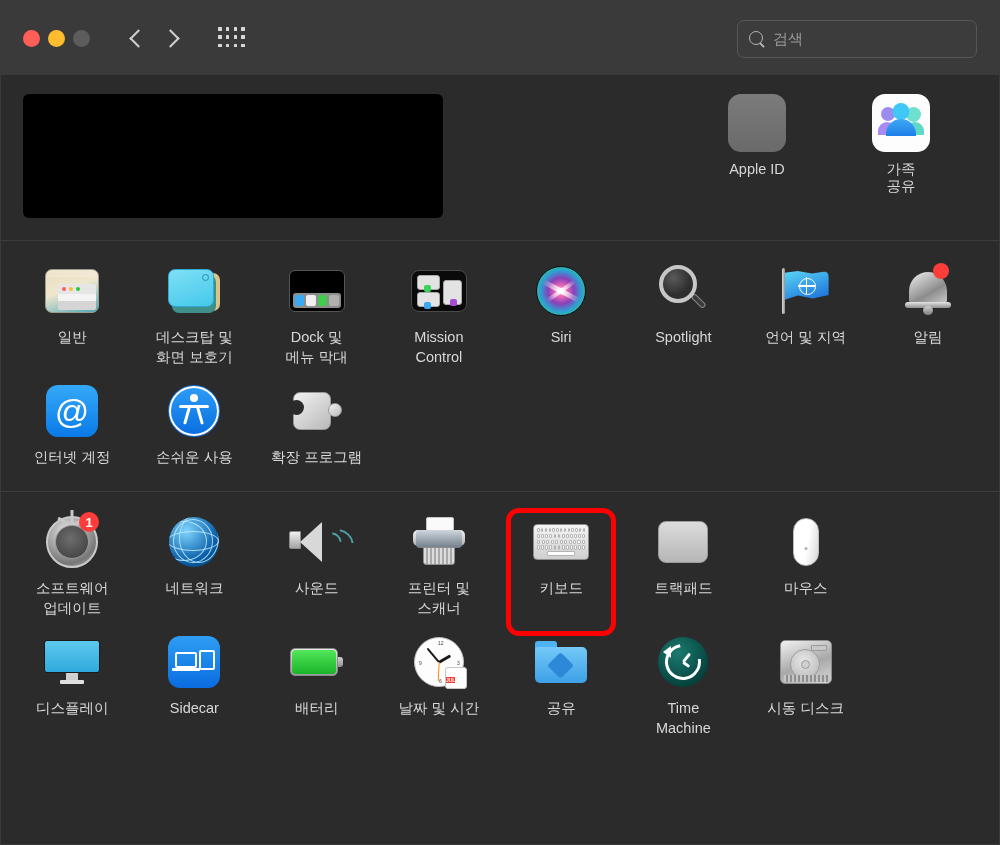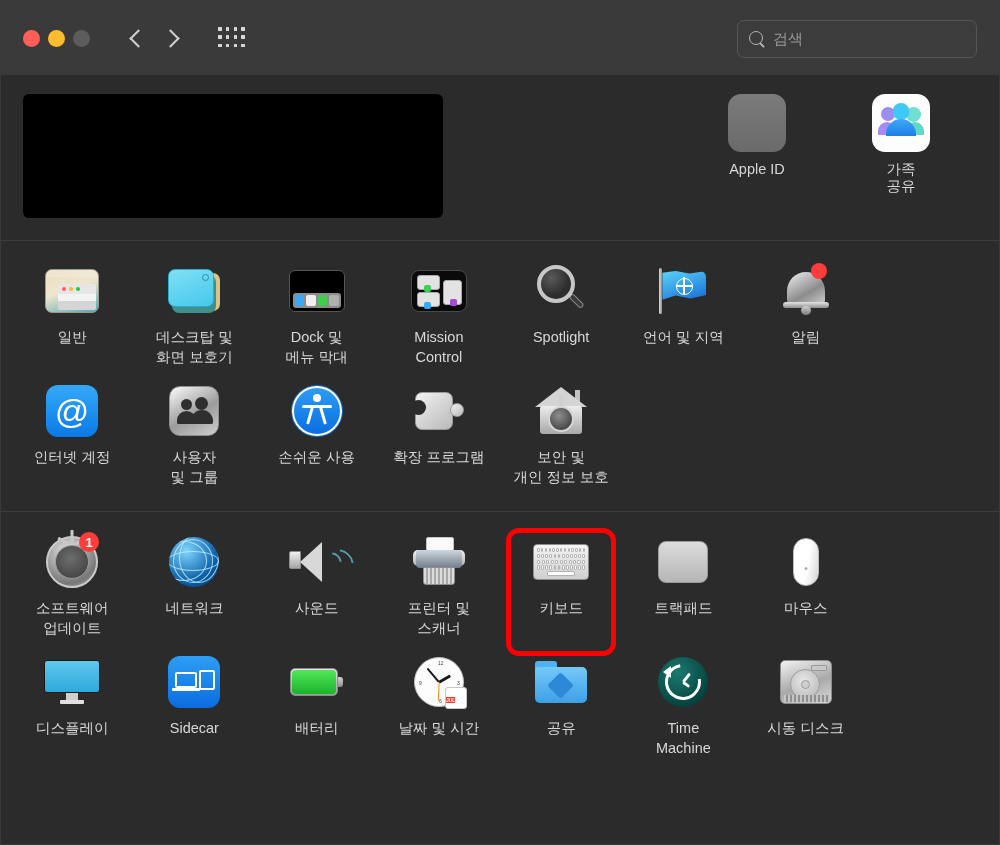--- a/index.html
+++ b/index.html
@@ -570,20 +570,29 @@
             <span class="w" style="left:5px;top:21px;width:23px;height:15px;"></span>
             <span class="d" style="background:#3aa9f5;left:12px;top:31px;"></span>
             <span class="w" style="left:31px;top:9px;width:19px;height:25px;"></span>
             <span class="d" style="background:#a64bd6;left:38px;top:28px;"></span>
           </div>
         </div>
         <div class="pref-label">Mission
 Control</div>
       </div>
 
+      <div class="pref-item">
+        <div class="pref-icon-wrap">
+          <div class="ic ic-siri">
+            <span class="s1"></span>
+              <span class="s2"></span>
+          </div>
+        </div>
+        <div class="pref-label">Siri</div>
+      </div>
 
       <div class="pref-item">
         <div class="pref-icon-wrap">
           <div class="ic ic-spot">
             <span class="handle"></span>
               <span class="ring"></span>
           </div>
         </div>
         <div class="pref-label">Spotlight</div>
       </div>
@@ -618,32 +627,20 @@
       <div class="pref-item">
         <div class="pref-icon-wrap">
           <div class="ic ic-at">
               <span>@</span>
             </div>
         </div>
         <div class="pref-label">인터넷 계정</div>
       </div>
 
 
-      <div class="pref-item">
-        <div class="pref-icon-wrap">
-          <div class="ic ic-users">
-            <span class="p ph" style="left:11px;top:12px;width:11px;height:11px;"></span>
-            <span class="p pb" style="left:7px;top:24px;width:19px;height:13px;"></span>
-            <span class="p ph" style="left:25px;top:10px;width:13px;height:13px;"></span>
-            <span class="p pb" style="left:21px;top:23px;width:22px;height:14px;"></span>
-          </div>
-        </div>
-        <div class="pref-label">사용자
-및 그룹</div>
-      </div>
 
       <div class="pref-item">
         <div class="pref-icon-wrap">
           <div class="ic ic-acc">
             <span class="head"></span>
               <span class="arms"></span>
               <span class="l1"></span>
               <span class="l2"></span>
           </div>
         </div>
@@ -655,33 +652,20 @@
         <div class="pref-icon-wrap">
           <div class="ic ic-puzzle">
             <span class="main"></span>
               <span class="notch"></span>
               <span class="knob"></span>
           </div>
         </div>
         <div class="pref-label">확장 프로그램</div>
       </div>
 
-      <div class="pref-item">
-        <div class="pref-icon-wrap">
-          <div class="ic ic-sec">
-            <span class="chim"></span>
-              <span class="roof"></span>
-              <span class="base"></span>
-            <span class="key"></span>
-              <span class="dial"></span>
-          </div>
-        </div>
-        <div class="pref-label">보안 및
-개인 정보 보호</div>
-      </div>
 
       <div class="pref-item"></div>
 
     </div>
   </div>
 
   <div class="section grid-section">
 
     <div class="grid-row">
 

